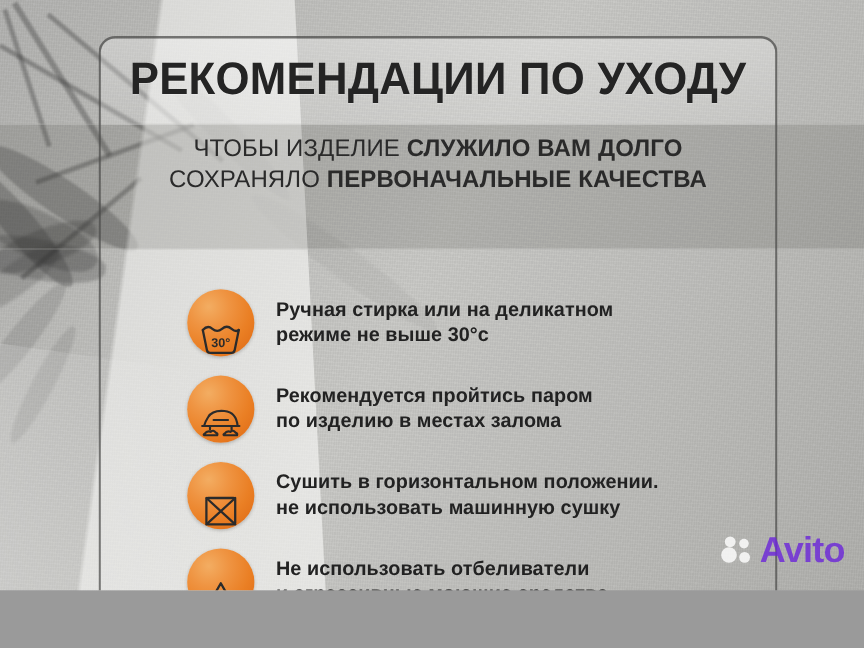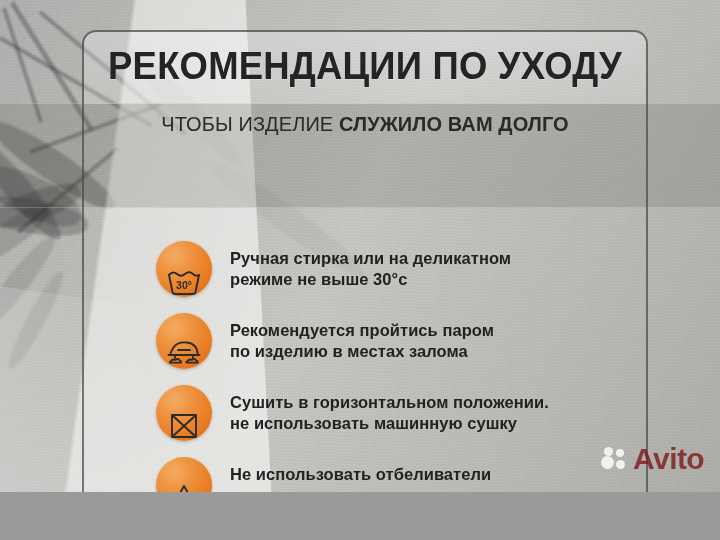--- a/index.html
+++ b/index.html
@@ -196,21 +196,21 @@
     background: #ffffff;
   }
   .d1 { width: 13px; height: 13px; left: 0;  top: 9px;  }
   .d2 { width: 9px;  height: 9px;  left: 3px;  top: 0;   }
   .d3 { width: 8px;  height: 8px;  left: 15px; top: 2px; }
   .d4 { width: 9px;  height: 9px;  left: 15px; top: 13px;}
   .avito-word {
     font-size: 30px;
     line-height: 30px;
     font-weight: 700;
-    color: #7f1d1d;
+    color: #6d28d9;
     letter-spacing: -.6px;
   }
 </style>
 </head>
 <body>
 
 <div id="poster">
 
   <div class="bg-base"></div>
   <div class="bg-grain"></div>
@@ -241,20 +241,21 @@
   <div class="band-line-top"></div>
   <div class="band-line-bot"></div>
 
   <div class="frame-wash"></div>
   <div class="frame"></div>
 
   <div class="title">РЕКОМЕНДАЦИИ ПО УХОДУ</div>
 
   <div class="subtitle">
     <div><span>ЧТОБЫ ИЗДЕЛИЕ </span><b>СЛУЖИЛО ВАМ ДОЛГО</b></div>
+    <div><span>СОХРАНЯЛО </span><b>ПЕРВОНАЧАЛЬНЫЕ КАЧЕСТВА</b></div>
   </div>
 
   <div class="tips">
 
     <div class="tip">
       <span class="badge">
         <svg width="36" height="30" viewBox="0 0 36 30" fill="none" stroke="#2b2b2b" stroke-width="1.9" stroke-linecap="round" stroke-linejoin="round">
           <path d="M3 8 L6.5 25 Q7 27 9.2 27 L26.8 27 Q29 27 29.5 25 L33 8"></path>
           <path d="M3 8 Q7 3.5 11 7 Q15 10.5 19 7 Q23 3.5 27 7 Q30.5 10 33 8"></path>
           <text x="18" y="22" font-family="'Liberation Sans',sans-serif" font-size="10.5" font-weight="700" fill="#2b2b2b" stroke="none" text-anchor="middle">30°</text>

